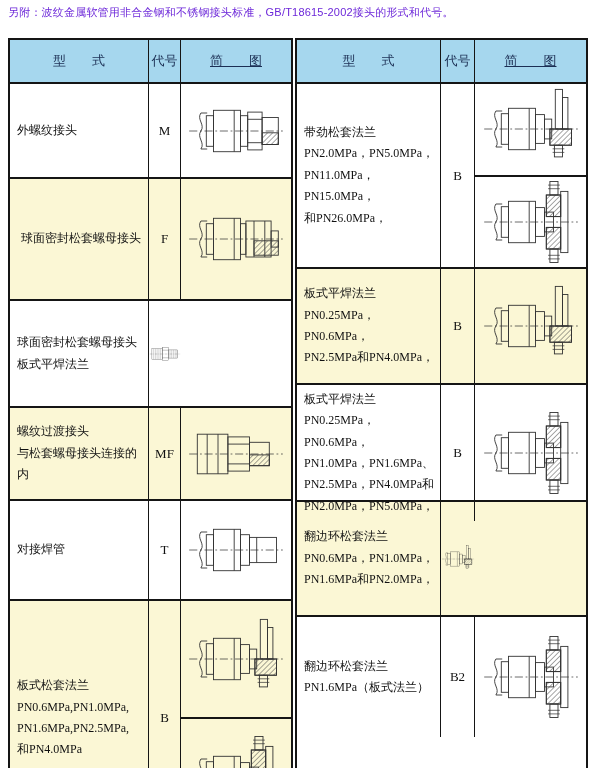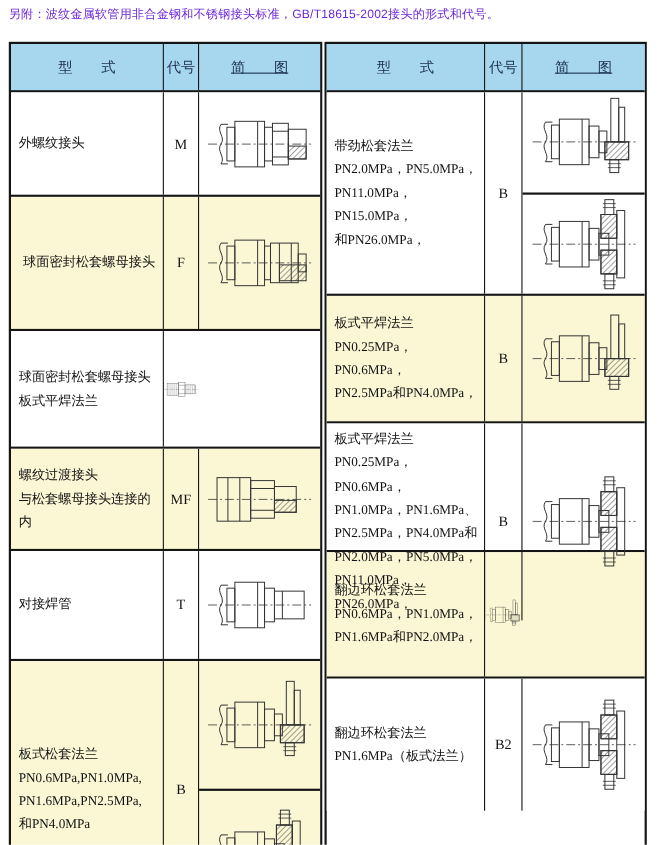--- a/index.html
+++ b/index.html
@@ -396,21 +396,20 @@
           </div>
         </div>
       </div>
       <div class="row " style="height: 117px;">
         <div class="cell type">
           <div>板式平焊法兰</div>
           <div>PN0.25MPa，PN0.6MPa，</div>
           <div>PN1.0MPa，PN1.6MPa、</div>
           <div>PN2.5MPa，PN4.0MPa和</div>
           <div>PN2.0MPa，PN5.0MPa，</div>
-          <div>PN11.0MPa，PN26.0MPa，</div>
         </div>
         <div class="cell code">B</div>
         <div class="cell diags">
           <div class="dcell">
             <svg viewBox="0 0 110 100" class="diag">
               <defs>
                 <pattern id="ht10" patternUnits="userSpaceOnUse" width="4" height="4" patternTransform="rotate(45)">
                   <line x1="0" y1="0" x2="0" y2="4" stroke="#4a4a4a" stroke-width="1.1"></line>
                 </pattern>
               </defs>

